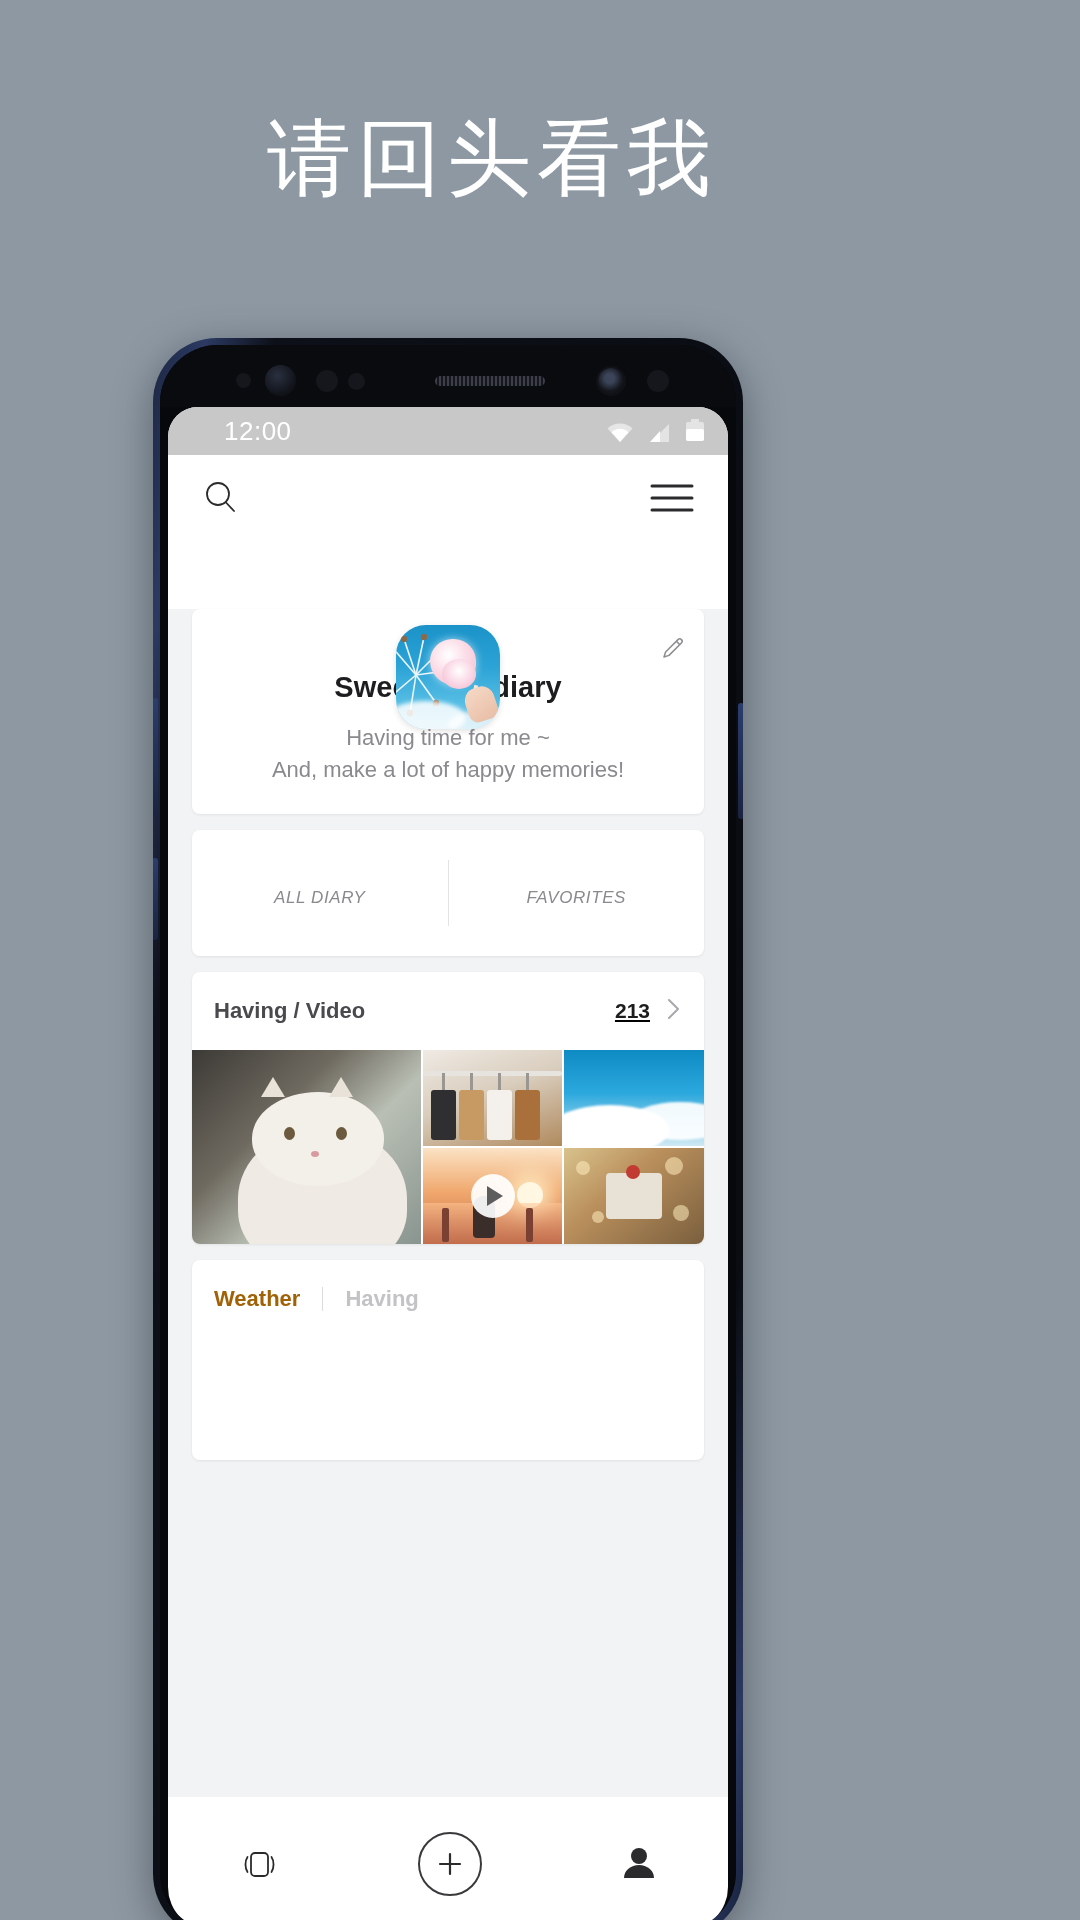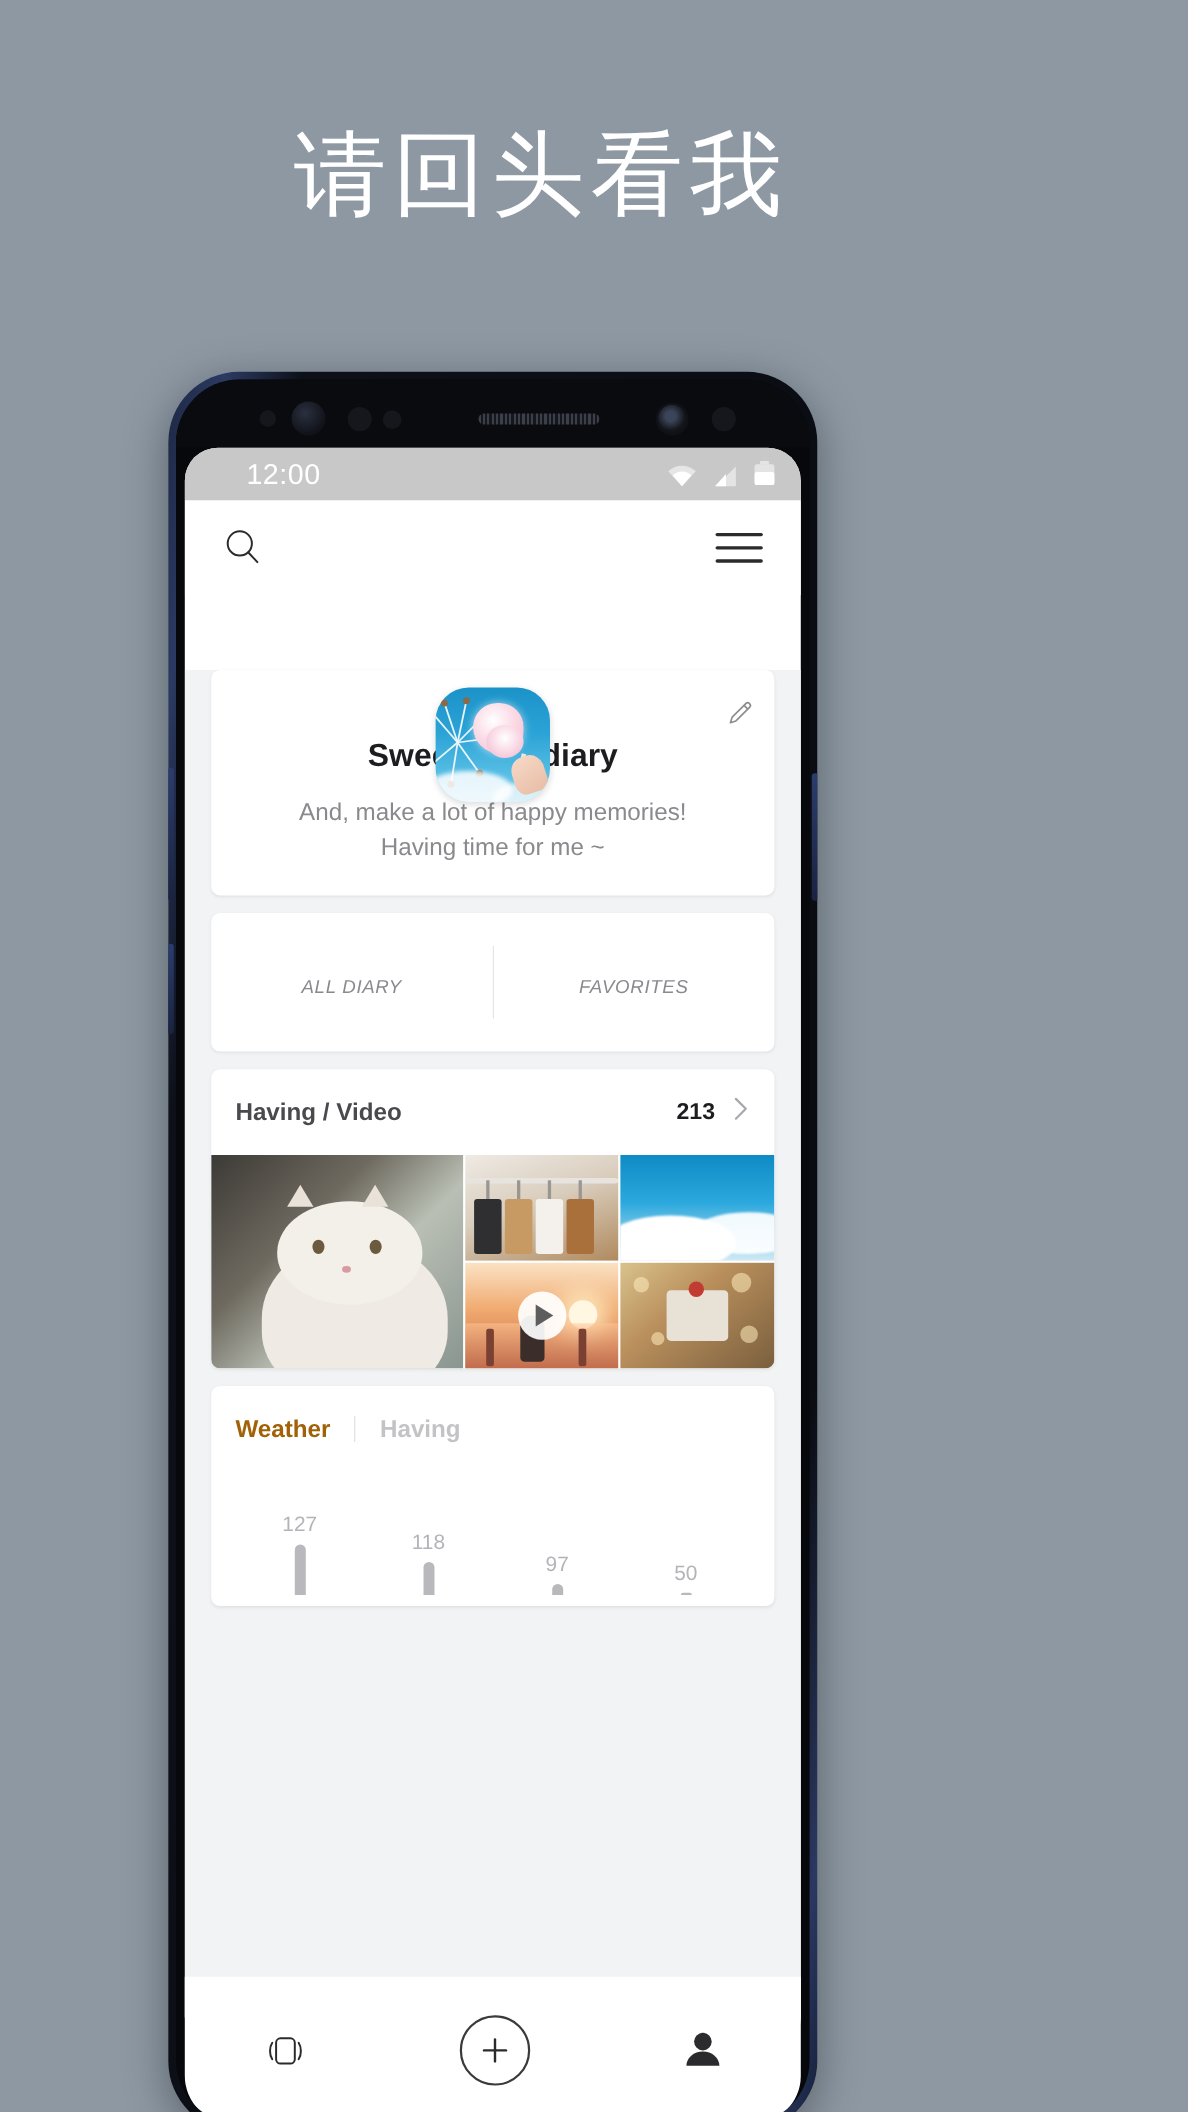--- a/index.html
+++ b/index.html
@@ -189,21 +189,21 @@
   .stat-label{ font-size:17px; color:#8a8a8e; margin-top:10px; letter-spacing:.6px;font-style:italic; }
   .stat-div{ width:1px; height:66px; background:#e3e3e6; }
 
   
   .photo-card{ margin-top:16px; overflow:hidden; }
   .photo-head{
     height:78px; display:flex; align-items:center;
     justify-content:space-between; padding:0 22px;
   }
   .photo-title{ font-size:22px; font-weight:bold; color:#4a4a4e; }
-  .photo-right{ display:flex; align-items:center; gap:16px; }
+  .photo-right{ display:flex; align-items:center; gap:16px;text-decoration:underline; }
   .photo-count{ font-size:21px; font-weight:bold; color:#1d1d1f; }
 
   .grid{
     display:grid;
     grid-template-columns: 1.64fr 1fr 1fr;
     grid-template-rows: 96px 96px;
     gap:2px; height:194px;
   }
   .g1{ grid-row:1/3; position:relative; overflow:hidden;
        background:linear-gradient(135deg,#3c3a36 0%, #6f6a60 35%, #b9bfb4 60%, #8a9590 100%); }
@@ -406,22 +406,22 @@
 
         <div class="card profile-card">
           <span class="edit-icon">
             <svg width="26" height="26" viewBox="0 0 26 26">
               <path d="M4 22 L5.6 17 L18 4.6 A2.2 2.2 0 0 1 21.4 8 L9 20.4 Z" fill="none" stroke="#8d8d90" stroke-width="1.5" stroke-linejoin="round"></path>
               <line x1="16.4" y1="6.2" x2="19.8" y2="9.6" stroke="#8d8d90" stroke-width="1.5"></line>
             </svg>
           </span>
           <div class="profile-name">Sweet love diary</div>
           <div class="profile-sub">
+            <div>Having time for me ~</div>
             <div>And, make a lot of happy memories!</div>
-            <div>Having time for me ~</div>
           </div>
         </div>
 
         <div class="card stats-card">
           <div class="stat">
             <div class="stat-label">ALL DIARY</div>
           </div>
           <div class="stat-div"></div>
           <div class="stat">
             <div class="stat-label">FAVORITES</div>
@@ -491,38 +491,20 @@
           </div>
         </div>
 
         <div class="card weather-card">
           <div class="tabs">
             <div class="tab active">Weather</div>
             <div class="tab-div"></div>
             <div class="tab inactive">Having</div>
           </div>
 
-          <div class="chart">
-            <div class="chart-col">
-              <div class="chart-val">127</div>
-              <div class="chart-bar" style="height:46px"></div>
-            </div>
-            <div class="chart-col">
-              <div class="chart-val">118</div>
-              <div class="chart-bar" style="height:30px"></div>
-            </div>
-            <div class="chart-col">
-              <div class="chart-val">97</div>
-              <div class="chart-bar" style="height:10px"></div>
-            </div>
-            <div class="chart-col">
-              <div class="chart-val">50</div>
-              <div class="chart-bar" style="height:2px"></div>
-            </div>
-          </div>
         </div>
 
       </div>
     </div>
 
     <div class="bottomnav">
       <div class="nav-item">
         <svg width="48" height="48" viewBox="0 0 48 48">
           <rect x="16" y="13" width="17" height="23" rx="4" fill="none" stroke="#2b2b2d" stroke-width="1.8"></rect>
           <path d="M12.5 17 A6 10 0 0 0 12.5 32" fill="none" stroke="#2b2b2d" stroke-width="1.8" stroke-linecap="round"></path>

